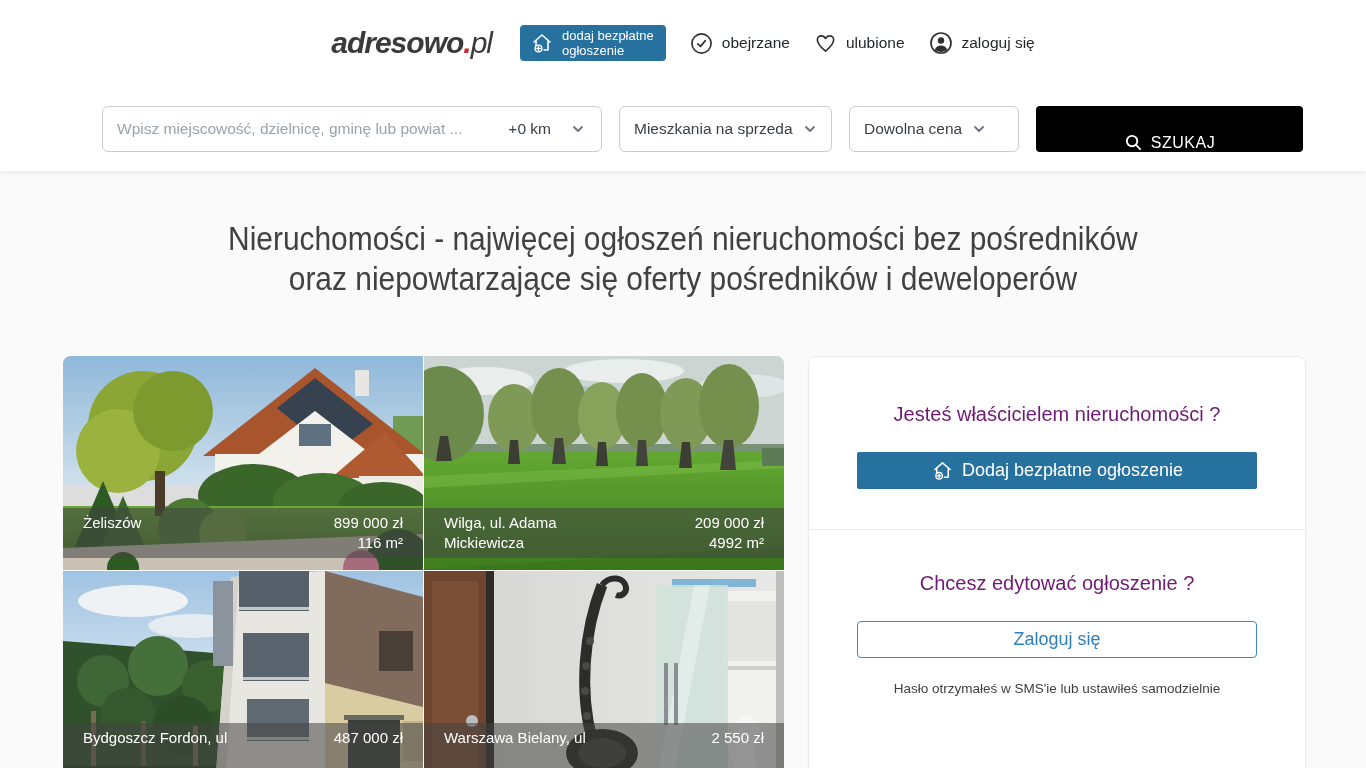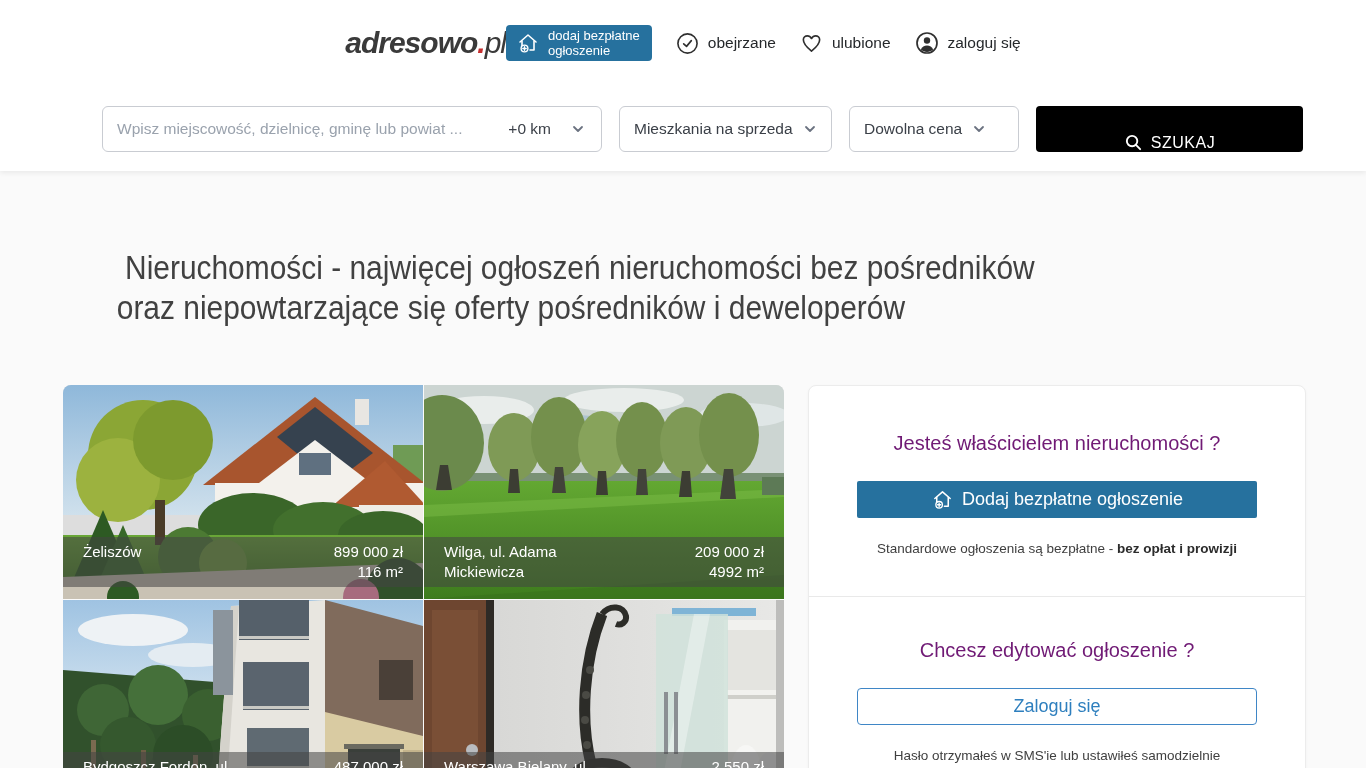--- a/index.html
+++ b/index.html
@@ -22,21 +22,21 @@
     height: 86px;
     display: flex;
     align-items: center;
     justify-content: center;
   }
   .logo { font-style: italic; font-size: 30px; letter-spacing: -1px; cursor: pointer; white-space: nowrap; }
   .logo .lg-main { font-weight: 700; color: #3a3a3a; }
   .logo .lg-dot  { font-weight: 700; color: #c62f2f; }
   .logo .lg-tld  { font-weight: 400; color: #3a3a3a; }
 
-  .header-actions { display: flex; align-items: center; gap: 24px; }
+  .header-actions { display: flex; align-items: center; gap: 24px; padding-left: 28px; }
   .add-listing-btn {
     background: #26719e;
     color: #fff;
     border: none;
     border-radius: 4px;
     display: flex;
     align-items: center;
     gap: 8px;
     padding: 6px 12px 6px 10px;
     height: 36px;
@@ -114,21 +114,22 @@
     font-weight: 400;
     letter-spacing: 0.5px;
     display: flex; align-items: flex-end; justify-content: center; gap: 8px;
     cursor: pointer;
     font-family: inherit;
   }
 
   
   .main { padding: 0 63px; }
   .hero-title {
-    margin-top: 76px;
+    margin-top: 47px;
+    text-align: center;
     font-size: 34px;
     font-weight: 400;
     color: #414141;
     line-height: 40px;
   }
   .hero-title .t-line { display: inline-block; transform: scaleX(0.88); transform-origin: center; white-space: nowrap; }
 
   .content-row {
     display: flex;
     gap: 24px;
@@ -519,23 +520,20 @@
             <svg width="23" height="23" viewBox="0 0 24 24" fill="none" stroke="#ffffff" stroke-width="1.6" stroke-linecap="round" stroke-linejoin="round">
               <path d="M4 11 L12 4 L20 11"></path>
               <path d="M6 10 V19 H10"></path>
               <path d="M18 10 V19 H14"></path>
               <circle cx="8.5" cy="17.5" r="3.4" fill="#26719e" stroke="#fff" stroke-width="1.4"></circle>
               <path d="M8.5 15.8 V19.2 M6.8 17.5 H10.2" stroke-width="1.4"></path>
             </svg>
           </span>
           <span>Dodaj bezpłatne ogłoszenie</span>
         </button>
-        <div class="sb-note">
-          <span>Standardowe ogłoszenia są bezpłatne - </span><b>bez opłat i prowizji</b>
-        </div>
       </div>
 
       <div class="sb-section second">
         <div class="sb-title">Chcesz edytować ogłoszenie ?</div>
         <button class="sb-btn-outline">
           <span>Zaloguj się</span>
         </button>
         <div class="sb-note">Hasło otrzymałeś w SMS'ie lub ustawiłeś samodzielnie</div>
       </div>
     </div>

